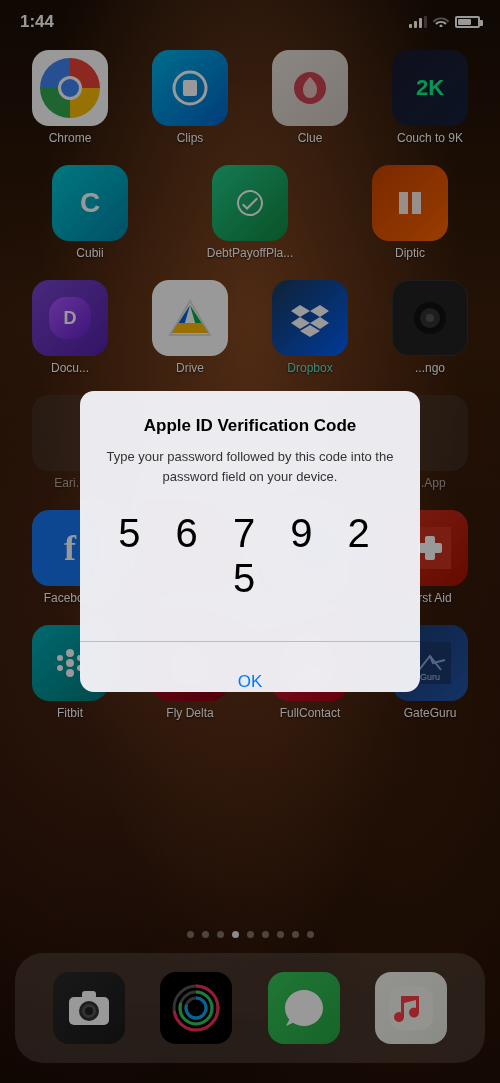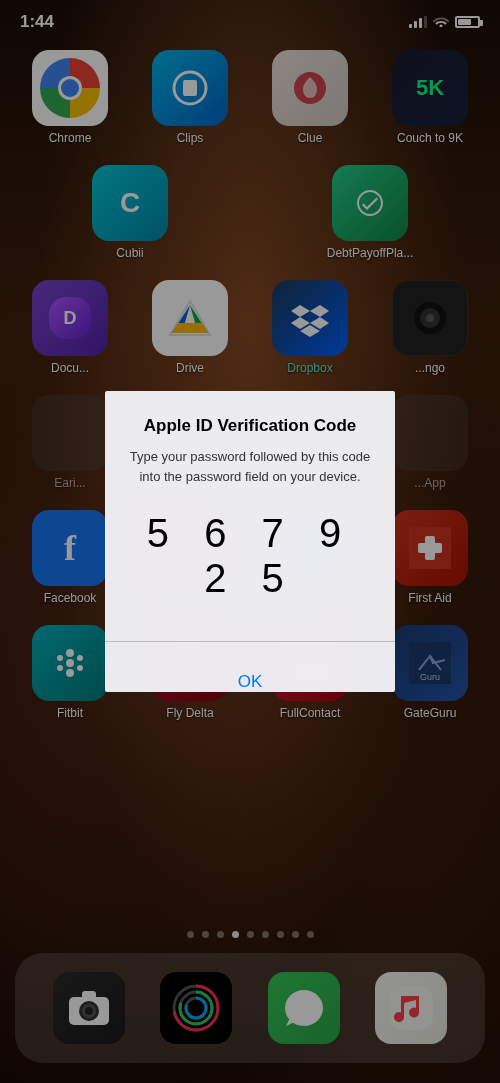--- a/index.html
+++ b/index.html
@@ -286,24 +286,24 @@
       position: absolute;
       inset: 0;
       background: rgba(0,0,0,0.4);
       z-index: 100;
       display: flex;
       align-items: center;
       justify-content: center;
     }
 
     .alert-box {
-      width: 290px;
+      width: 340px;
       background: rgba(242,242,247,0.97);
       backdrop-filter: blur(20px);
-      border-radius: 2px;
+      border-radius: 14px;
       overflow: hidden;
     }
 
     .alert-content {
       padding: 24px 20px 16px;
       text-align: center;
     }
 
     .alert-title {
       font-size: 17px;
@@ -400,41 +400,49 @@
       <div class="app-icon icon-clue" style="background: linear-gradient(135deg, #e8e0d8 0%, #d0c8c0 100%);">
         <svg width="42" height="42" viewBox="0 0 42 42">
           <circle cx="21" cy="21" r="16" fill="#cc3344" opacity="0.9"></circle>
           <path d="M21 10 C21 10 14 16 14 22 C14 28 17 31 21 31 C25 31 28 28 28 22 C28 16 21 10 21 10Z" fill="#e8d0c8" opacity="0.9"></path>
         </svg>
       </div>
       <span class="app-label">Clue</span>
     </div>
     <div class="app-item">
       <div class="app-icon icon-couch5k">
-        <span>5K</span>
+        <span>2K</span>
       </div>
       <span class="app-label">Couch to 9K</span>
     </div>
   </div>
 
   <div class="app-row">
     <div class="app-item">
       <div class="app-icon icon-cubii">
         <span style="color:white; font-size:28px; font-weight:bold;">C</span>
       </div>
       <span class="app-label">Cubii</span>
     </div>
     <div class="app-item">
       <div class="app-icon icon-debt">
         <svg width="42" height="42" viewBox="0 0 42 42" fill="white">
           <path d="M21 8C14 8 8 14 8 21s6 13 13 13 13-6 13-13S28 8 21 8zm0 2c6 0 11 5 11 11S27 32 21 32 10 27 10 21 15 10 21 10z"></path>
           <path d="M18 28l-5-5 1.5-1.5L18 25l9.5-9.5L29 17z"></path>
         </svg>
       </div>
       <span class="app-label">DebtPayoffPla...</span>
+    </div>
+    <div class="app-item">
+      <div class="app-icon icon-diptic">
+        <svg width="42" height="42" viewBox="0 0 42 42" fill="white">
+          <path d="M10 10h9v22h-9zM23 10h9v22h-9z" fill="white" opacity="0.9"></path>
+        </svg>
+      </div>
+      <span class="app-label">Diptic</span>
     </div>
   </div>
 
   <div class="app-row">
     <div class="app-item">
       <div class="app-icon icon-docu">
         <svg width="42" height="42" viewBox="0 0 42 42">
           <rect width="42" height="42" rx="17" fill="url(#p1)"></rect>
           <defs>
               <linearGradient id="p1" x1="0" y1="0" x2="1" y2="1">

